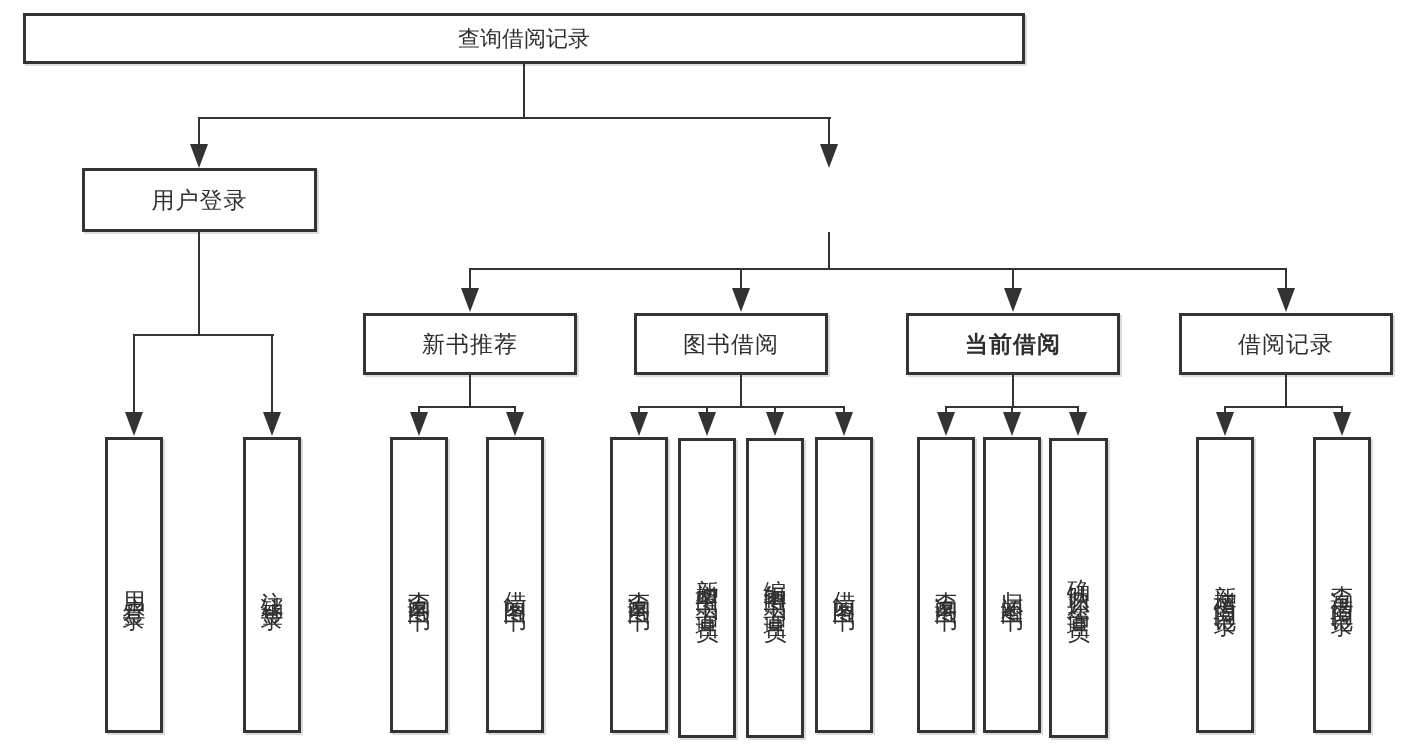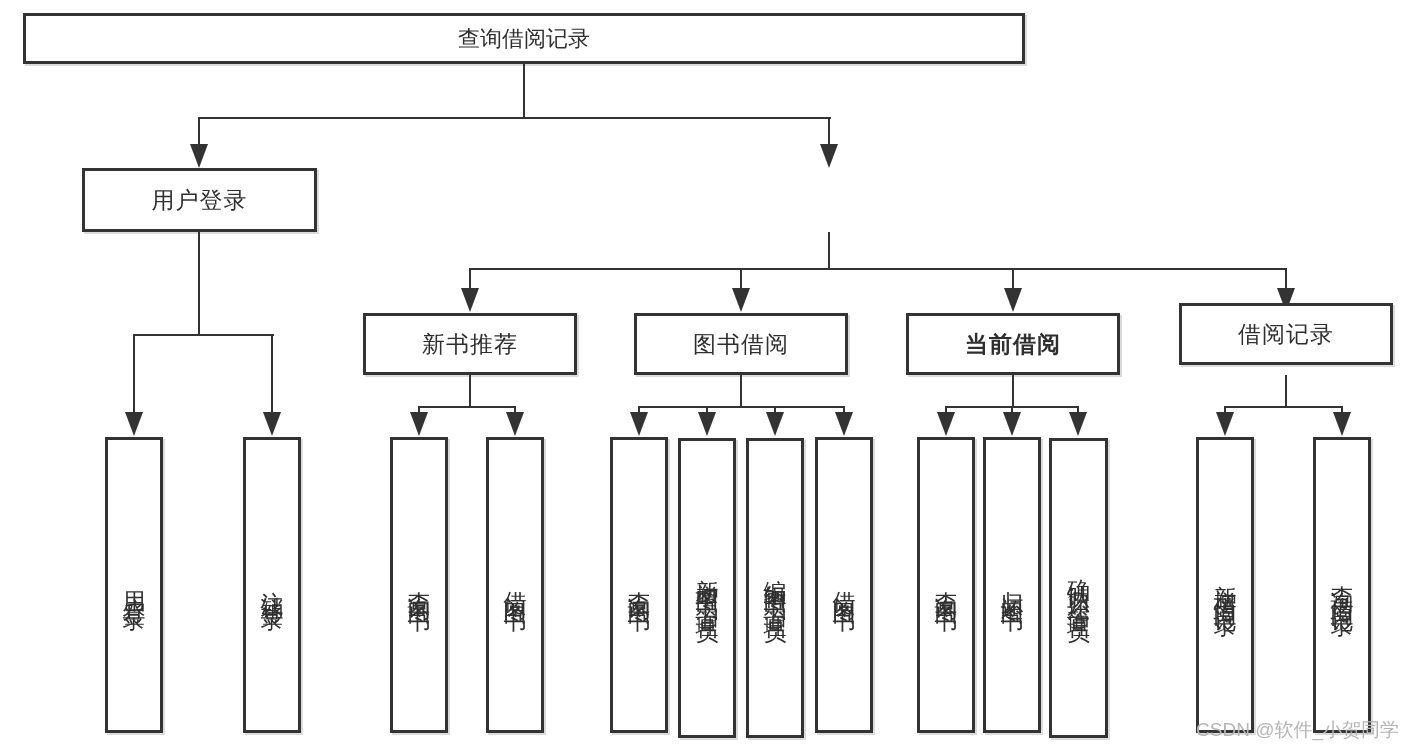--- a/index.html
+++ b/index.html
@@ -88,23 +88,23 @@
   <div class="v" style="left:469px; top:268px; height:24px;"></div>
   <div class="arr" style="left:461px; top:288px;"></div>
   <div class="v" style="left:740px; top:268px; height:24px;"></div>
   <div class="arr" style="left:732px; top:288px;"></div>
   <div class="v" style="left:1012px; top:268px; height:24px;"></div>
   <div class="arr" style="left:1004px; top:288px;"></div>
   <div class="v" style="left:1285px; top:268px; height:24px;"></div>
   <div class="arr" style="left:1277px; top:288px;"></div>
 
   <div class="box hnode" style="left:363px; top:313px; width:214px; height:62px;">新书推荐</div>
-  <div class="box hnode" style="left:634px; top:313px; width:214px; height:62px;">图书借阅</div>
+  <div class="box hnode" style="left:634px; top:313px; width:194px; height:62px;">图书借阅</div>
   <div class="box hnode" style="left:906px; top:313px; width:214px; height:62px;font-weight:bold;">当前借阅</div>
-  <div class="box hnode" style="left:1179px; top:303px; width:214px; height:62px;">借阅记录</div>
+  <div class="box hnode" style="left:1179px; top:313px; width:214px; height:62px;">借阅记录</div>
 
   <div class="v" style="left:469px; top:375px; height:33px;"></div>
   <div class="h" style="left:418px; top:406px; width:98px;"></div>
   <div class="v" style="left:418px; top:406px; height:10px;"></div>
   <div class="arr" style="left:410px; top:412px;"></div>
   <div class="v" style="left:514px; top:406px; height:10px;"></div>
   <div class="arr" style="left:506px; top:412px;"></div>
 
   <div class="v" style="left:740px; top:375px; height:33px;"></div>
   <div class="h" style="left:638px; top:406px; width:207px;"></div>
@@ -144,15 +144,14 @@
   <div class="box leaf" style="left:746px; top:438px; width:58px; height:300px;">编辑图书（管理员）</div>
   <div class="box leaf" style="left:815px; top:437px; width:58px; height:296px;">借阅图书</div>
 
   <div class="box leaf" style="left:917px; top:437px; width:58px; height:296px;">查询图书</div>
   <div class="box leaf" style="left:983px; top:437px; width:58px; height:296px;">归还图书</div>
   <div class="box leaf" style="left:1049px; top:438px; width:59px; height:300px;">确认归还（管理员）</div>
 
   <div class="box leaf" style="left:1196px; top:437px; width:58px; height:296px;">新增借阅记录</div>
   <div class="box leaf" style="left:1313px; top:437px; width:58px; height:296px;">查询借阅记录</div>
 
-  <div class="watermark">CSDN @软件_小贺同学</div>
 
 </div>
 
 </body></html>

